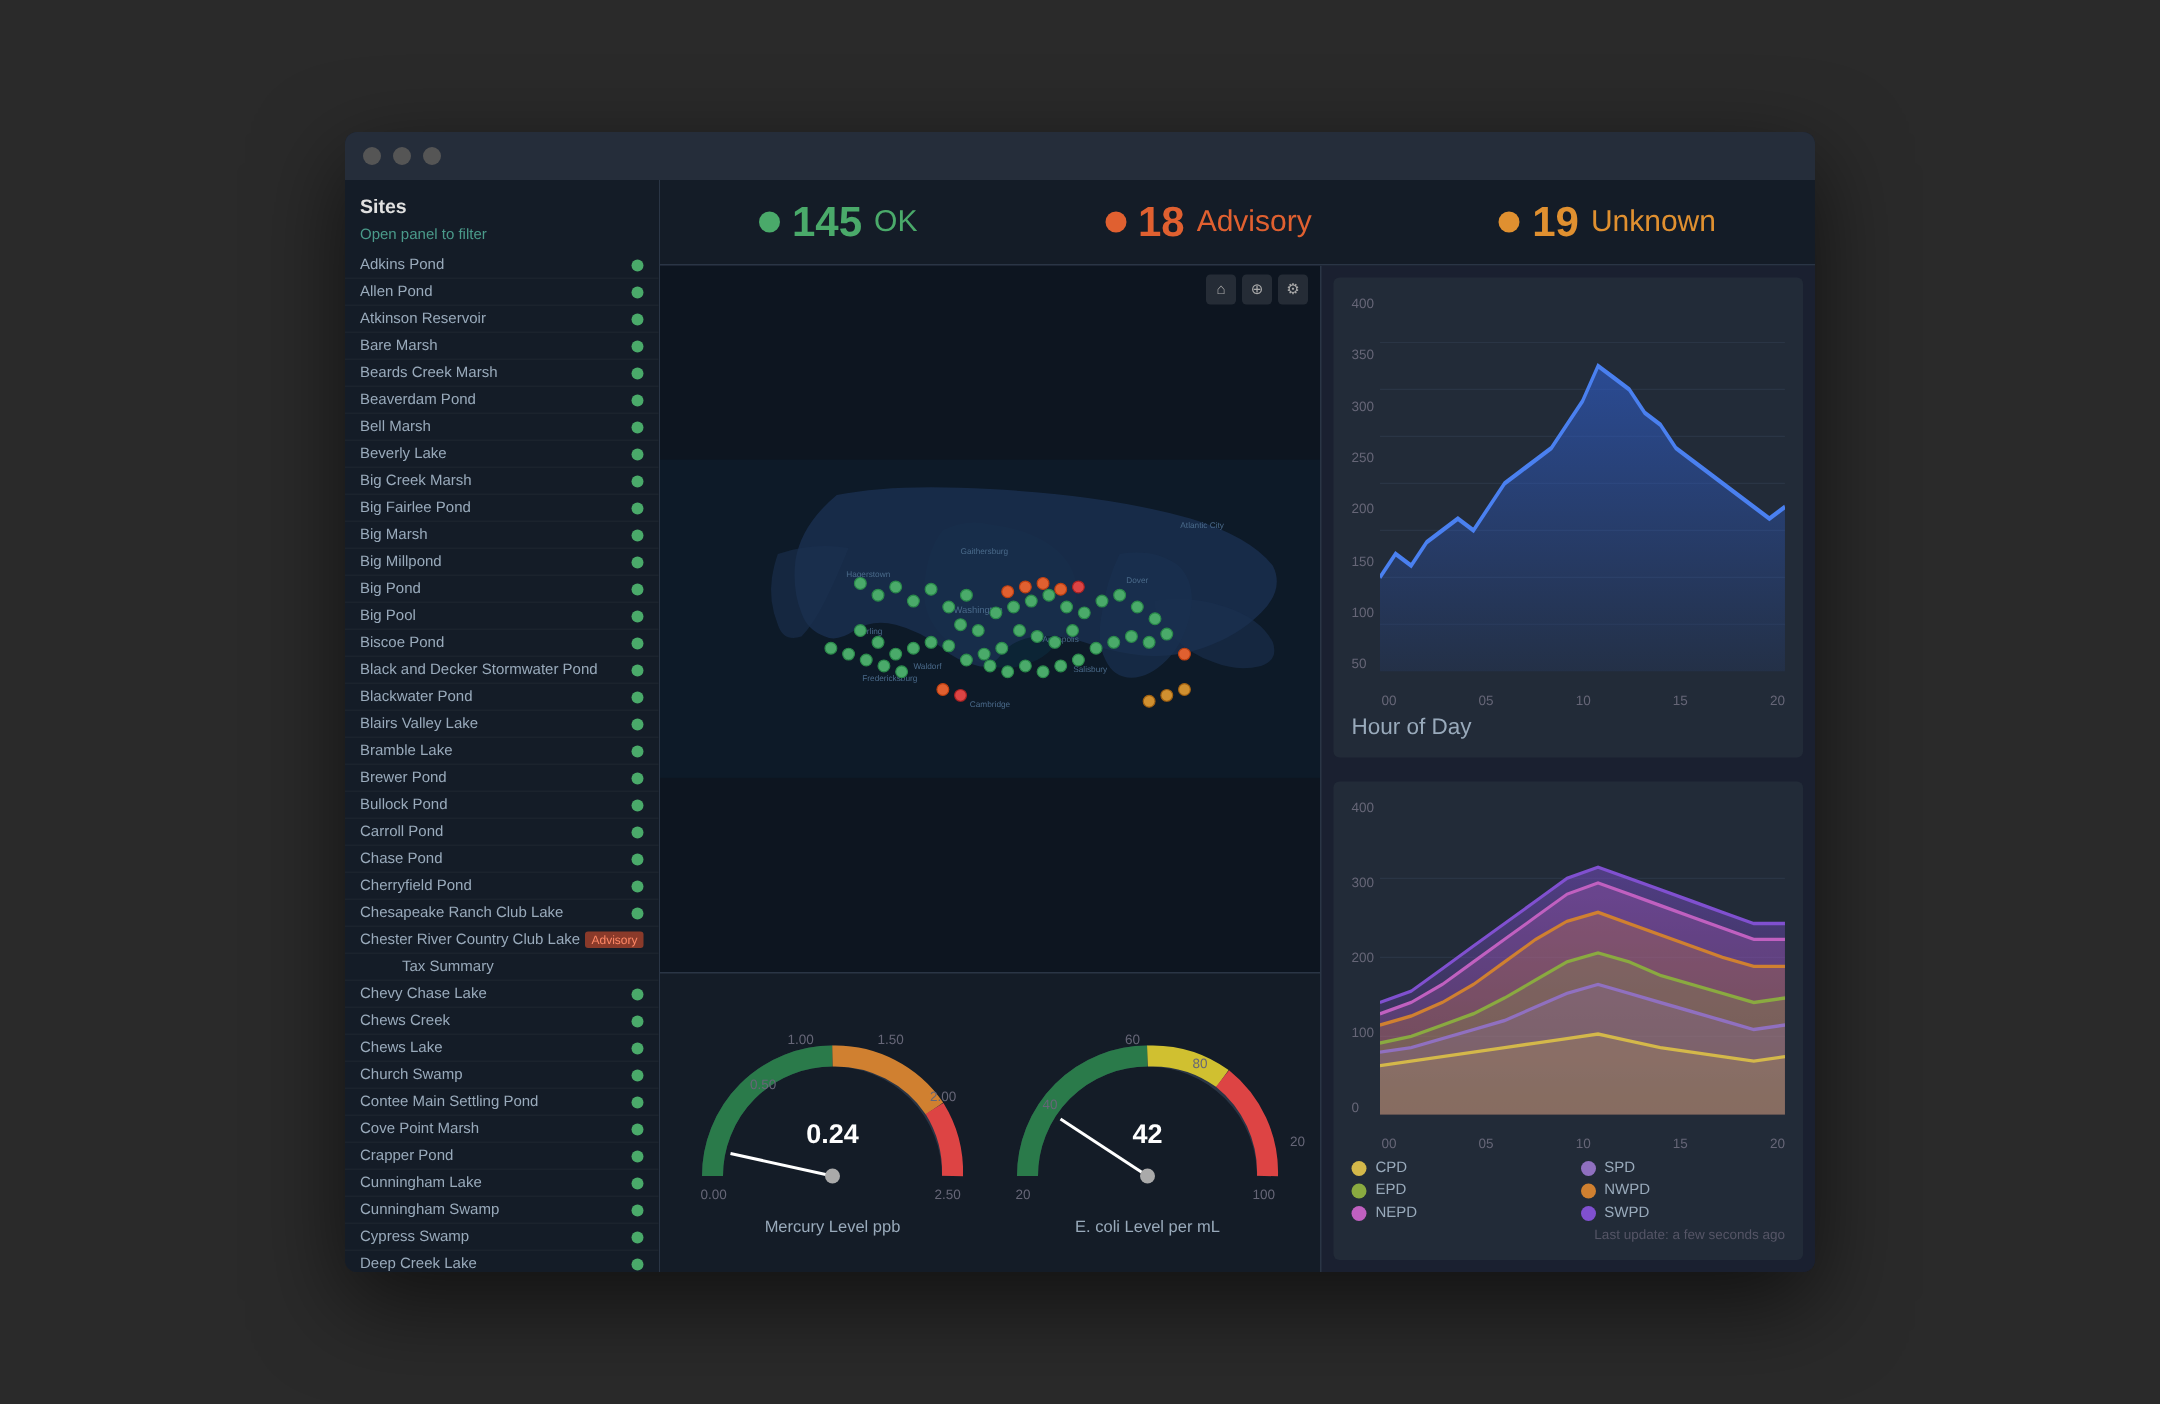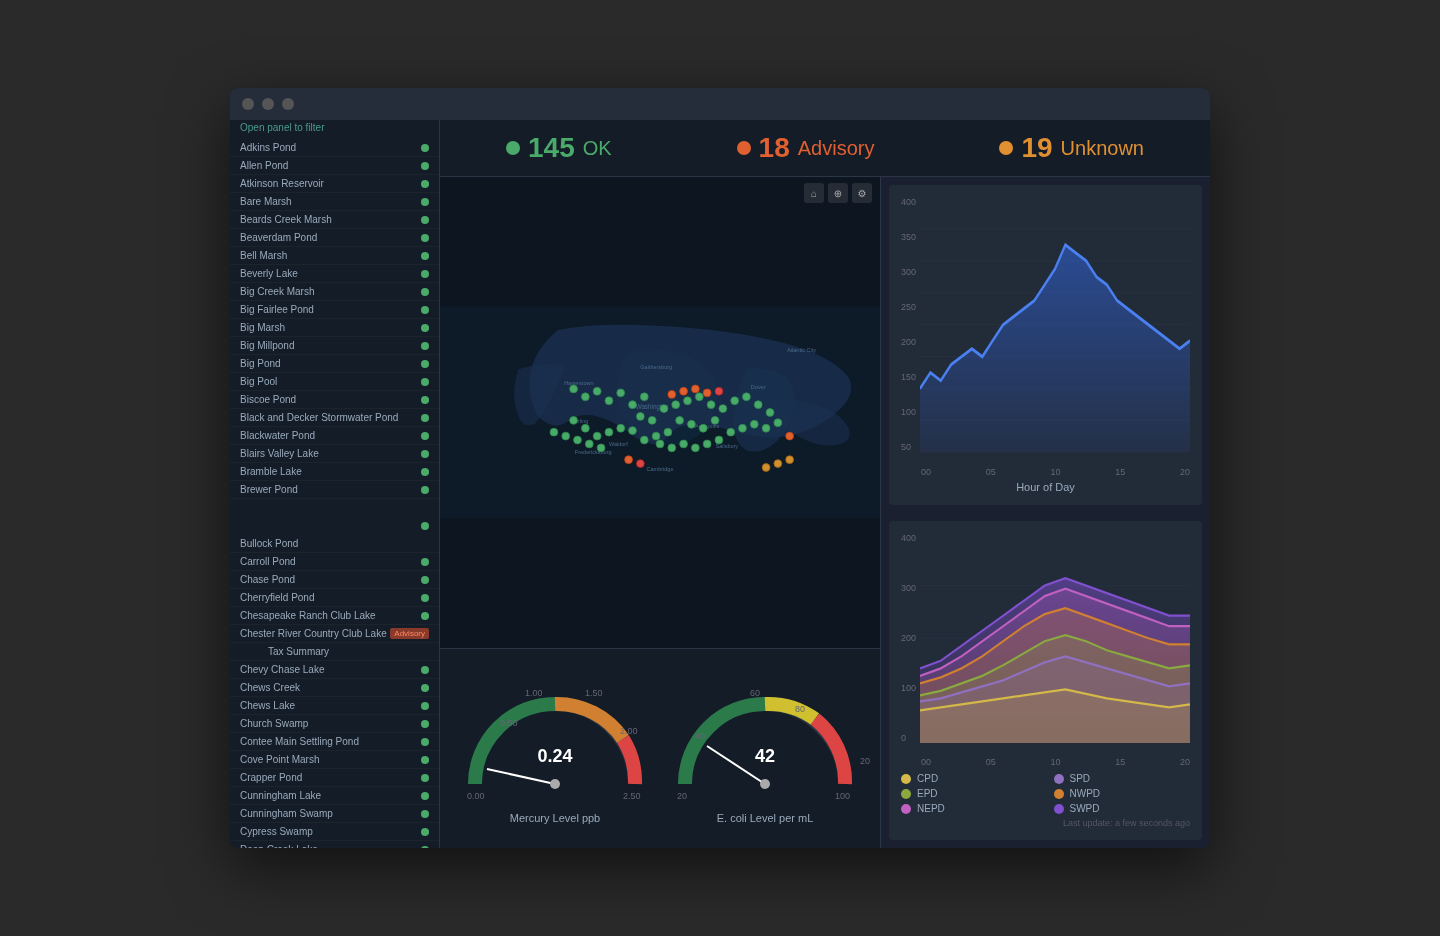--- a/index.html
+++ b/index.html
@@ -181,22 +181,21 @@
       flex: 1;
       background: #222b38;
       margin: 8px;
       border-radius: 4px;
       padding: 12px;
       display: flex;
       flex-direction: column;
     }
     .chart-title {
       color: #9ab;
-      font-size: 11px;
-      text-align: center;
+      font-size: 15px;
       margin-top: 4px;
     }
     .chart-yaxis {
       color: #667;
       font-size: 9px;
       display: flex;
       flex-direction: column;
       justify-content: space-between;
       padding-right: 4px;
     }
@@ -260,20 +259,21 @@
 
   <div class="titlebar">
     <div class="titlebar-dot"></div>
     <div class="titlebar-dot"></div>
     <div class="titlebar-dot"></div>
   </div>
 
   <div class="content">
 
     <div class="sidebar">
+      <div class="sidebar-header">Sites</div>
       <div class="sidebar-filter">Open panel to filter</div>
       <div id="site-list">
           <div class="site-item">
             <span style="flex: 1 1 0%;">Adkins Pond</span>
             <div class="site-dot dot-green"></div>
           </div>
           <div class="site-item">
             <span style="flex: 1 1 0%;">Allen Pond</span>
             <div class="site-dot dot-green"></div>
           </div>
@@ -343,21 +343,21 @@
           </div>
           <div class="site-item">
             <span style="flex: 1 1 0%;">Bramble Lake</span>
             <div class="site-dot dot-green"></div>
           </div>
           <div class="site-item">
             <span style="flex: 1 1 0%;">Brewer Pond</span>
             <div class="site-dot dot-green"></div>
           </div>
           <div class="site-item">
-            <span style="flex: 1 1 0%; margin-top: 36px;">Bullock Pond</span>
+            <span style="flex: 1 1 0%;">Bullock Pond</span>
             <div class="site-dot dot-green"></div>
           </div>
           <div class="site-item">
             <span style="flex: 1 1 0%;">Carroll Pond</span>
             <div class="site-dot dot-green"></div>
           </div>
           <div class="site-item">
             <span style="flex: 1 1 0%;">Chase Pond</span>
             <div class="site-dot dot-green"></div>
           </div>

